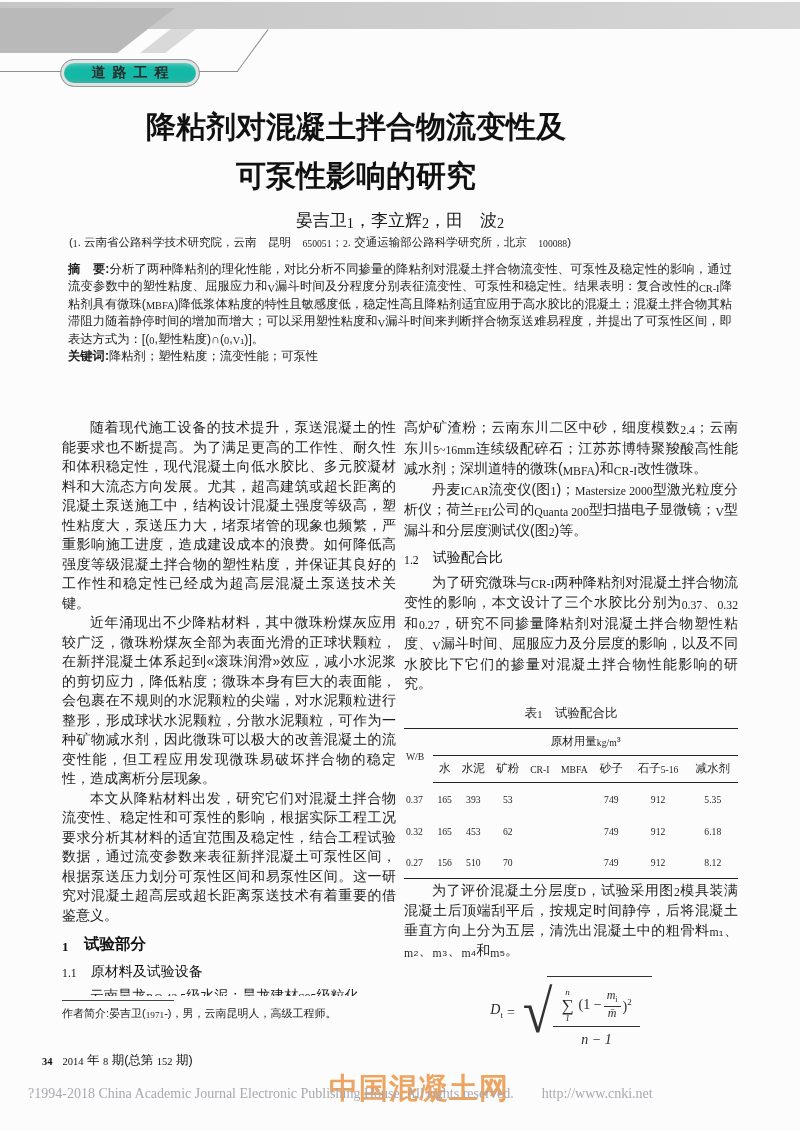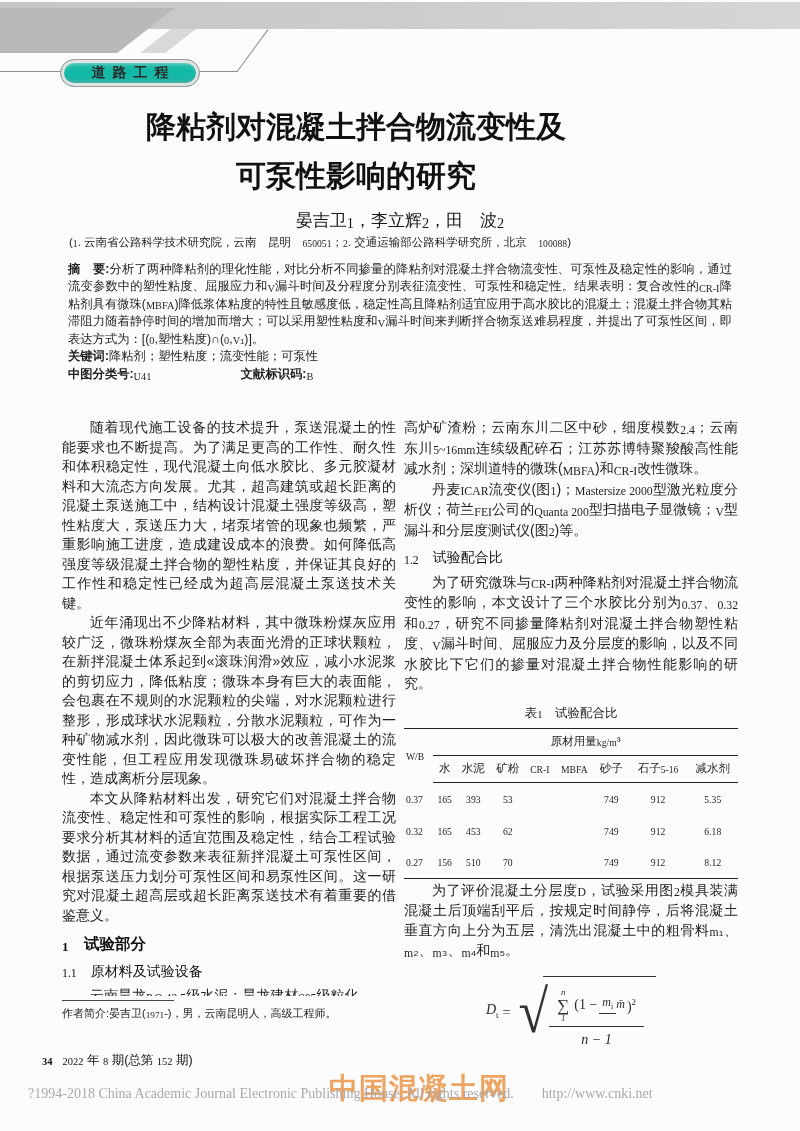--- a/index.html
+++ b/index.html
@@ -75,21 +75,21 @@
   .f-radicand { display:inline-block; border-top:1.3px solid #333; padding:4px 12px 0 6px; }
   .f-frac { display:inline-flex; flex-direction:column; align-items:center; }
   .f-num { display:inline-flex; align-items:center; border-bottom:1.1px solid #333;
     padding:0 8px 3px; }
   .f-den { padding-top:3px; font-style:italic; }
   .f-sum { display:inline-flex; flex-direction:column; align-items:center;
     line-height:1; margin-right:5px; }
   .f-sum .lim { font-size:9px; font-style:italic; }
   .f-sum .sig { font-size:17px; line-height:1; }
   .f-expr { display:inline-flex; align-items:center; }
-  .f-mini { display:inline-flex; flex-direction:row; align-items:center;
+  .f-mini { display:inline-flex; flex-direction:column; align-items:center;
     font-size:12px; line-height:1.15; margin:0 2px; }
   .f-mini .mn { border-bottom:1px solid #333; padding:0 3px 1px; }
   .f-mini sub { font-size:8px; }
   .f-close sup { font-size:9px; vertical-align:super; }
   
   .fn-rule { position:absolute; left:62px; top:1000px; width:112px; border-top:1px solid #444; }
   .footnote { position:absolute; left:62px; top:1006px; width:345px; font-size:11px; color:#222; }
   .page-info { position:absolute; left:42px; top:1052px; font-size:12.5px; color:#111; }
   .page-info .pn { font-weight:bold; margin-right:10px; }
   .watermark { position:absolute; left:329px; top:1069px; font-size:29px;
@@ -113,24 +113,20 @@
   <div class="title">
     <div>降粘剂对混凝土拌合物流变性及</div>
     <div>可泵性影响的研究</div>
   </div>
   <div class="authors latinize">晏吉卫<span class="lat">1</span>，李立辉<span class="lat">2</span>，田　波<span class="lat">2</span></div>
   <div class="affiliation latinize">(<span class="lat">1</span>. 云南省公路科学技术研究院，云南　昆明　<span class="lat">650051</span>；<span class="lat">2</span>. 交通运输部公路科学研究所，北京　<span class="lat">100088</span>)</div>
 
   <div class="meta">
     <p><span class="lbl">摘　要:</span><span class="latinize">分析了两种降粘剂的理化性能，对比分析不同掺量的降粘剂对混凝土拌合物流变性、可泵性及稳定性的影响，通过流变参数中的塑性粘度、屈服应力和<span class="lat">V</span>漏斗时间及分程度分别表征流变性、可泵性和稳定性。结果表明：复合改性的<span class="lat">CR-I</span>降粘剂具有微珠(<span class="lat">MBFA</span>)降低浆体粘度的特性且敏感度低，稳定性高且降粘剂适宜应用于高水胶比的混凝土；混凝土拌合物其粘滞阻力随着静停时间的增加而增大；可以采用塑性粘度和<span class="lat">V</span>漏斗时间来判断拌合物泵送难易程度，并提出了可泵性区间，即表达方式为：[(<span class="lat">0</span>,塑性粘度)∩(<span class="lat">0</span>,<span class="lat">V</span>₁)]。</span></p>
     <p><span class="lbl">关键词:</span><span>降粘剂；塑性粘度；流变性能；可泵性</span></p>
-    <p class="clc-row">
-      <span class="lbl">中图分类号:</span><span class="latinize"><span class="lat">U41</span></span>
-      <span class="doccode"><span class="lbl">文献标识码:</span><span class="latinize"><span class="lat">B</span></span></span>
-    </p>
   </div>
 
   <div class="col col-left">
     <p class="ind latinize">随着现代施工设备的技术提升，泵送混凝土的性能要求也不断提高。为了满足更高的工作性、耐久性和体积稳定性，现代混凝土向低水胶比、多元胶凝材料和大流态方向发展。尤其，超高建筑或超长距离的混凝土泵送施工中，结构设计混凝土强度等级高，塑性粘度大，泵送压力大，堵泵堵管的现象也频繁，严重影响施工进度，造成建设成本的浪费。如何降低高强度等级混凝土拌合物的塑性粘度，并保证其良好的工作性和稳定性已经成为超高层混凝土泵送技术关键。</p>
     <p class="ind latinize">近年涌现出不少降粘材料，其中微珠粉煤灰应用较广泛，微珠粉煤灰全部为表面光滑的正球状颗粒，在新拌混凝土体系起到«滚珠润滑»效应，减小水泥浆的剪切应力，降低粘度；微珠本身有巨大的表面能，会包裹在不规则的水泥颗粒的尖端，对水泥颗粒进行整形，形成球状水泥颗粒，分散水泥颗粒，可作为一种矿物减水剂，因此微珠可以极大的改善混凝土的流变性能，但工程应用发现微珠易破坏拌合物的稳定性，造成离析分层现象。</p>
     <p class="ind latinize">本文从降粘材料出发，研究它们对混凝土拌合物流变性、稳定性和可泵性的影响，根据实际工程工况要求分析其材料的适宜范围及稳定性，结合工程试验数据，通过流变参数来表征新拌混凝土可泵性区间，根据泵送压力划分可泵性区间和易泵性区间。这一研究对混凝土超高层或超长距离泵送技术有着重要的借鉴意义。</p>
     <h2 class="sec latinize"><span class="lat">1</span>　试验部分</h2>
     <h3 class="sub latinize"><span class="lat">1.1</span>　原材料及试验设备</h3>
     <p class="ind latinize">云南昊龙<span class="lat">P.O 42.5</span>级水泥；昊龙建材<span class="lat">S95</span>级粒化</p>
   </div>
@@ -223,20 +219,20 @@
           <span class="f-den">n − 1</span>
         </span>
       </span>
     </div>
   </div>
 
   <div class="fn-rule"></div>
   <div class="footnote latinize">作者简介:晏吉卫(<span class="lat">1971</span>-)，男，云南昆明人，高级工程师。</div>
 
   <div class="page-info">
-    <span class="pn latinize"><span class="lat">34</span></span><span class="latinize"><span class="lat">2022</span> 年 <span class="lat">8</span> 期(总第 <span class="lat">152</span> 期)</span>
+    <span class="pn latinize"><span class="lat">34</span></span><span class="latinize"><span class="lat">2014</span> 年 <span class="lat">8</span> 期(总第 <span class="lat">152</span> 期)</span>
   </div>
   <div class="watermark">中国混凝土网</div>
   <div class="copyright">
     <span>?1994-2018 China Academic Journal Electronic Publishing House. All rights reserved.</span><span class="url">http://www.cnki.net</span>
   </div>
 
 </div>
 
 </body></html>

